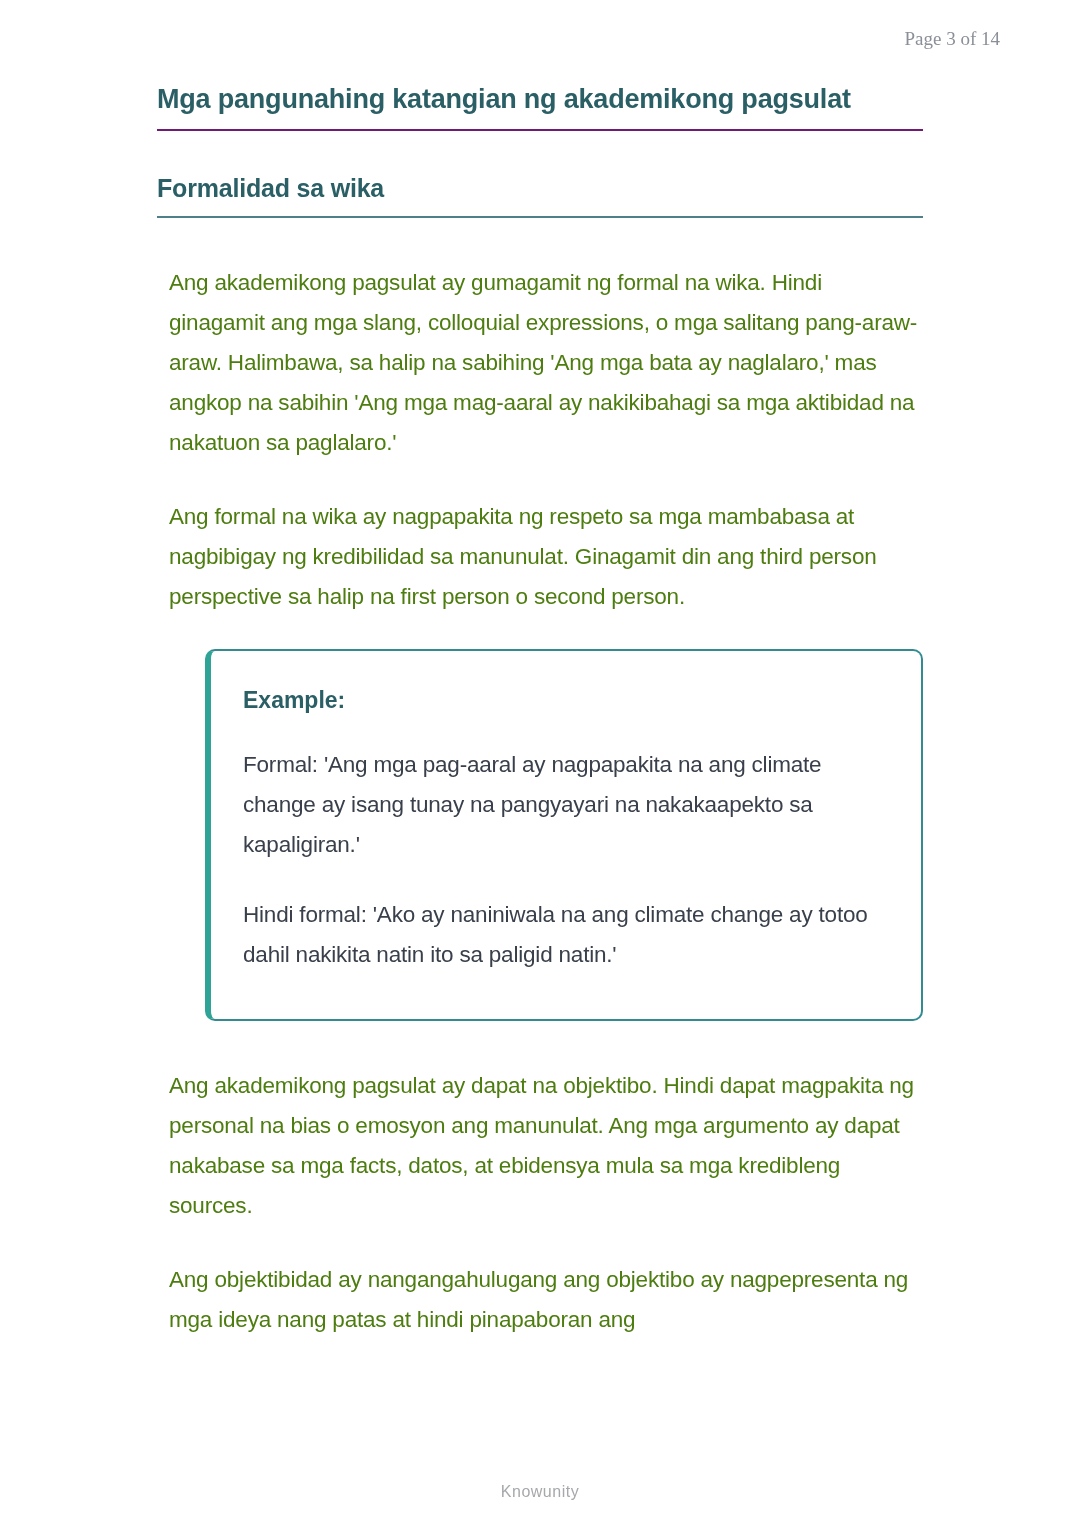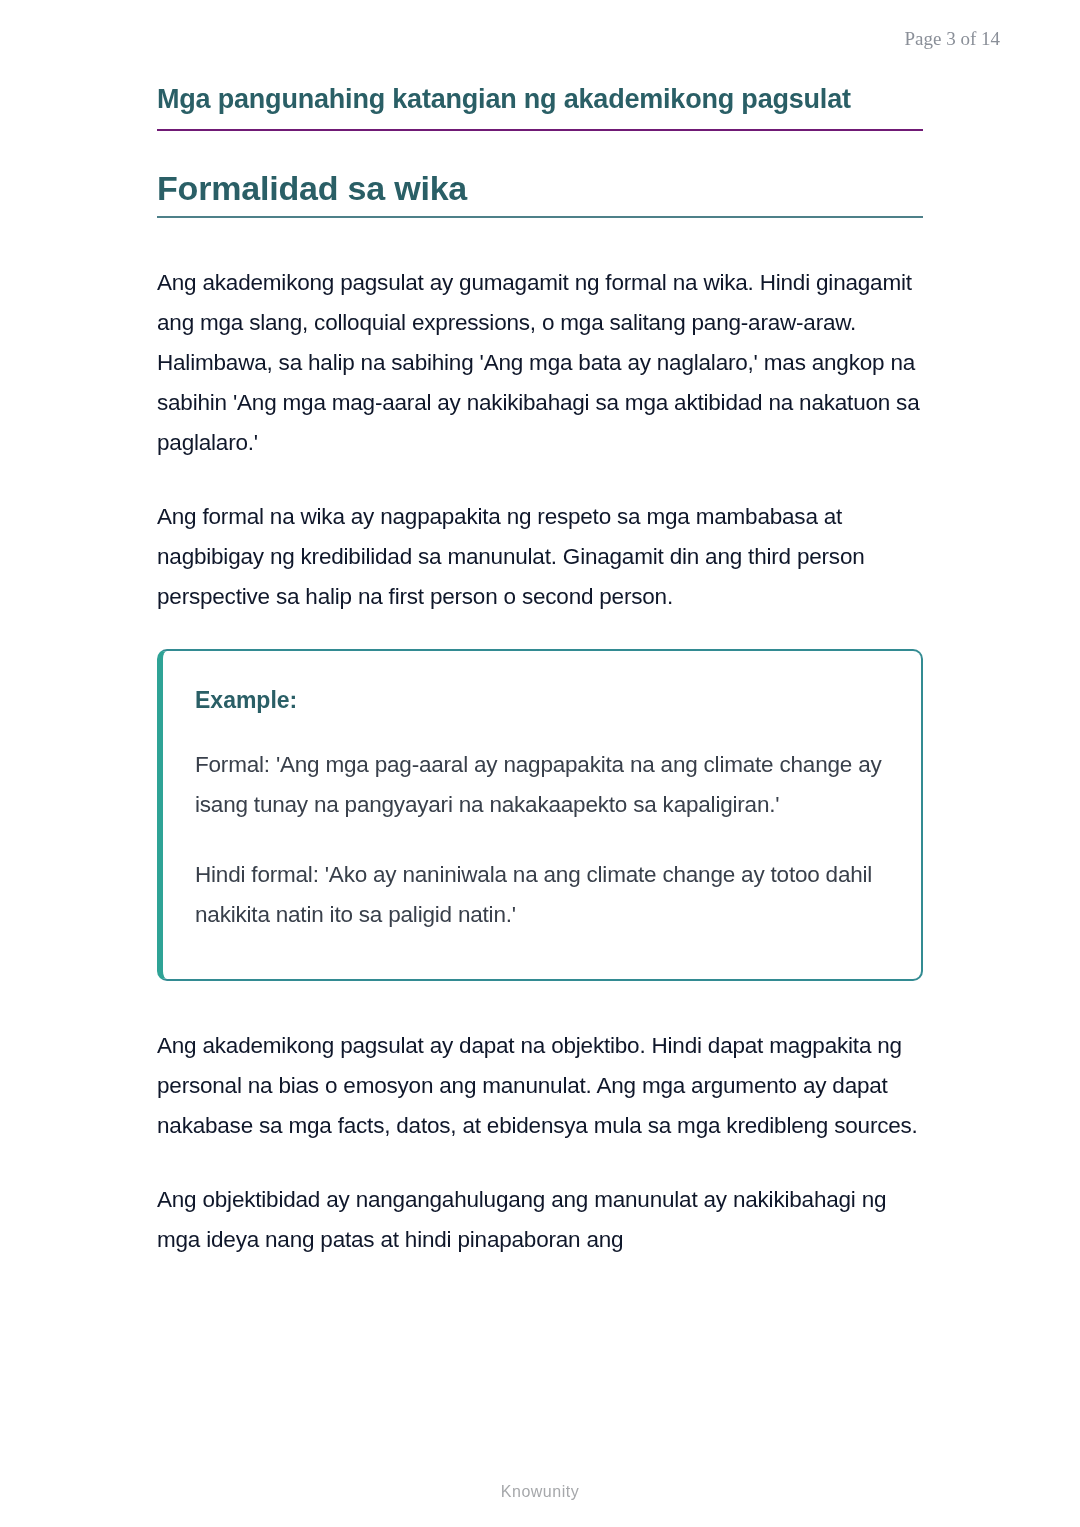--- a/index.html
+++ b/index.html
@@ -30,43 +30,44 @@
     font-size: 27px;
     font-weight: bold;
     color: #2a5f66;
     letter-spacing: -0.2px;
     line-height: 30px;
     padding-bottom: 15px;
     border-bottom: 2px solid #701a75;
   }
   h2.section-heading {
     margin: 42px 0 0 0;
-    font-size: 34px;
+    font-size: 25px;
     font-weight: bold;
     color: #2a5f66;
     letter-spacing: -0.2px;
     line-height: 30px;
     padding-bottom: 13px;
     border-bottom: 2px solid #4d8089;
   }
   p.body-paragraph {
-    margin: 34px 0 0 0;
+    margin: 34px 0 0 12px;
     font-size: 22.5px;
     line-height: 40px;
-    color: #0f172a;
+    color: #4d7c0f;
     letter-spacing: -0.2px;
   }
   p.body-paragraph.after-heading { margin-top: 45px; }
   .example-box {
     margin-top: 32px;
     border: 2px solid #338b92;
     border-left: 6px solid #2fa396;
     border-radius: 10px;
     padding: 26px 30px 44px 32px;
     background: #ffffff;
+    margin-left: 48px;
   }
   .example-heading {
     margin: 8px 0 0 0;
     font-size: 23px;
     font-weight: bold;
     color: #2a5f66;
     line-height: 30px;
   }
   .example-paragraph {
     margin: 30px 0 0 0;
@@ -107,19 +108,19 @@
 
   <div class="example-box">
     <p class="example-heading">Example:</p>
     <p class="example-paragraph">Formal: 'Ang mga pag-aaral ay nagpapakita na ang climate change ay isang tunay na pangyayari na nakakaapekto sa kapaligiran.'</p>
     <p class="example-paragraph">Hindi formal: 'Ako ay naniniwala na ang climate change ay totoo dahil nakikita natin ito sa paligid natin.'</p>
   </div>
 
 
   <p class="body-paragraph after-heading">Ang akademikong pagsulat ay dapat na objektibo. Hindi dapat magpakita ng personal na bias o emosyon ang manunulat. Ang mga argumento ay dapat nakabase sa mga facts, datos, at ebidensya mula sa mga kredibleng sources.</p>
 
-  <p class="body-paragraph">Ang objektibidad ay nangangahulugang ang manunulat ay nakikibahagi ng mga ideya nang patas at hindi pinapaboran ang</p>
+  <p class="body-paragraph">Ang objektibidad ay nangangahulugang ang objektibo ay nagpepresenta ng mga ideya nang patas at hindi pinapaboran ang</p>
 
 </div>
 
 <div class="page-footer">
   <span class="footer-brand">Knowunity</span>
 </div>
 
 </body></html>

